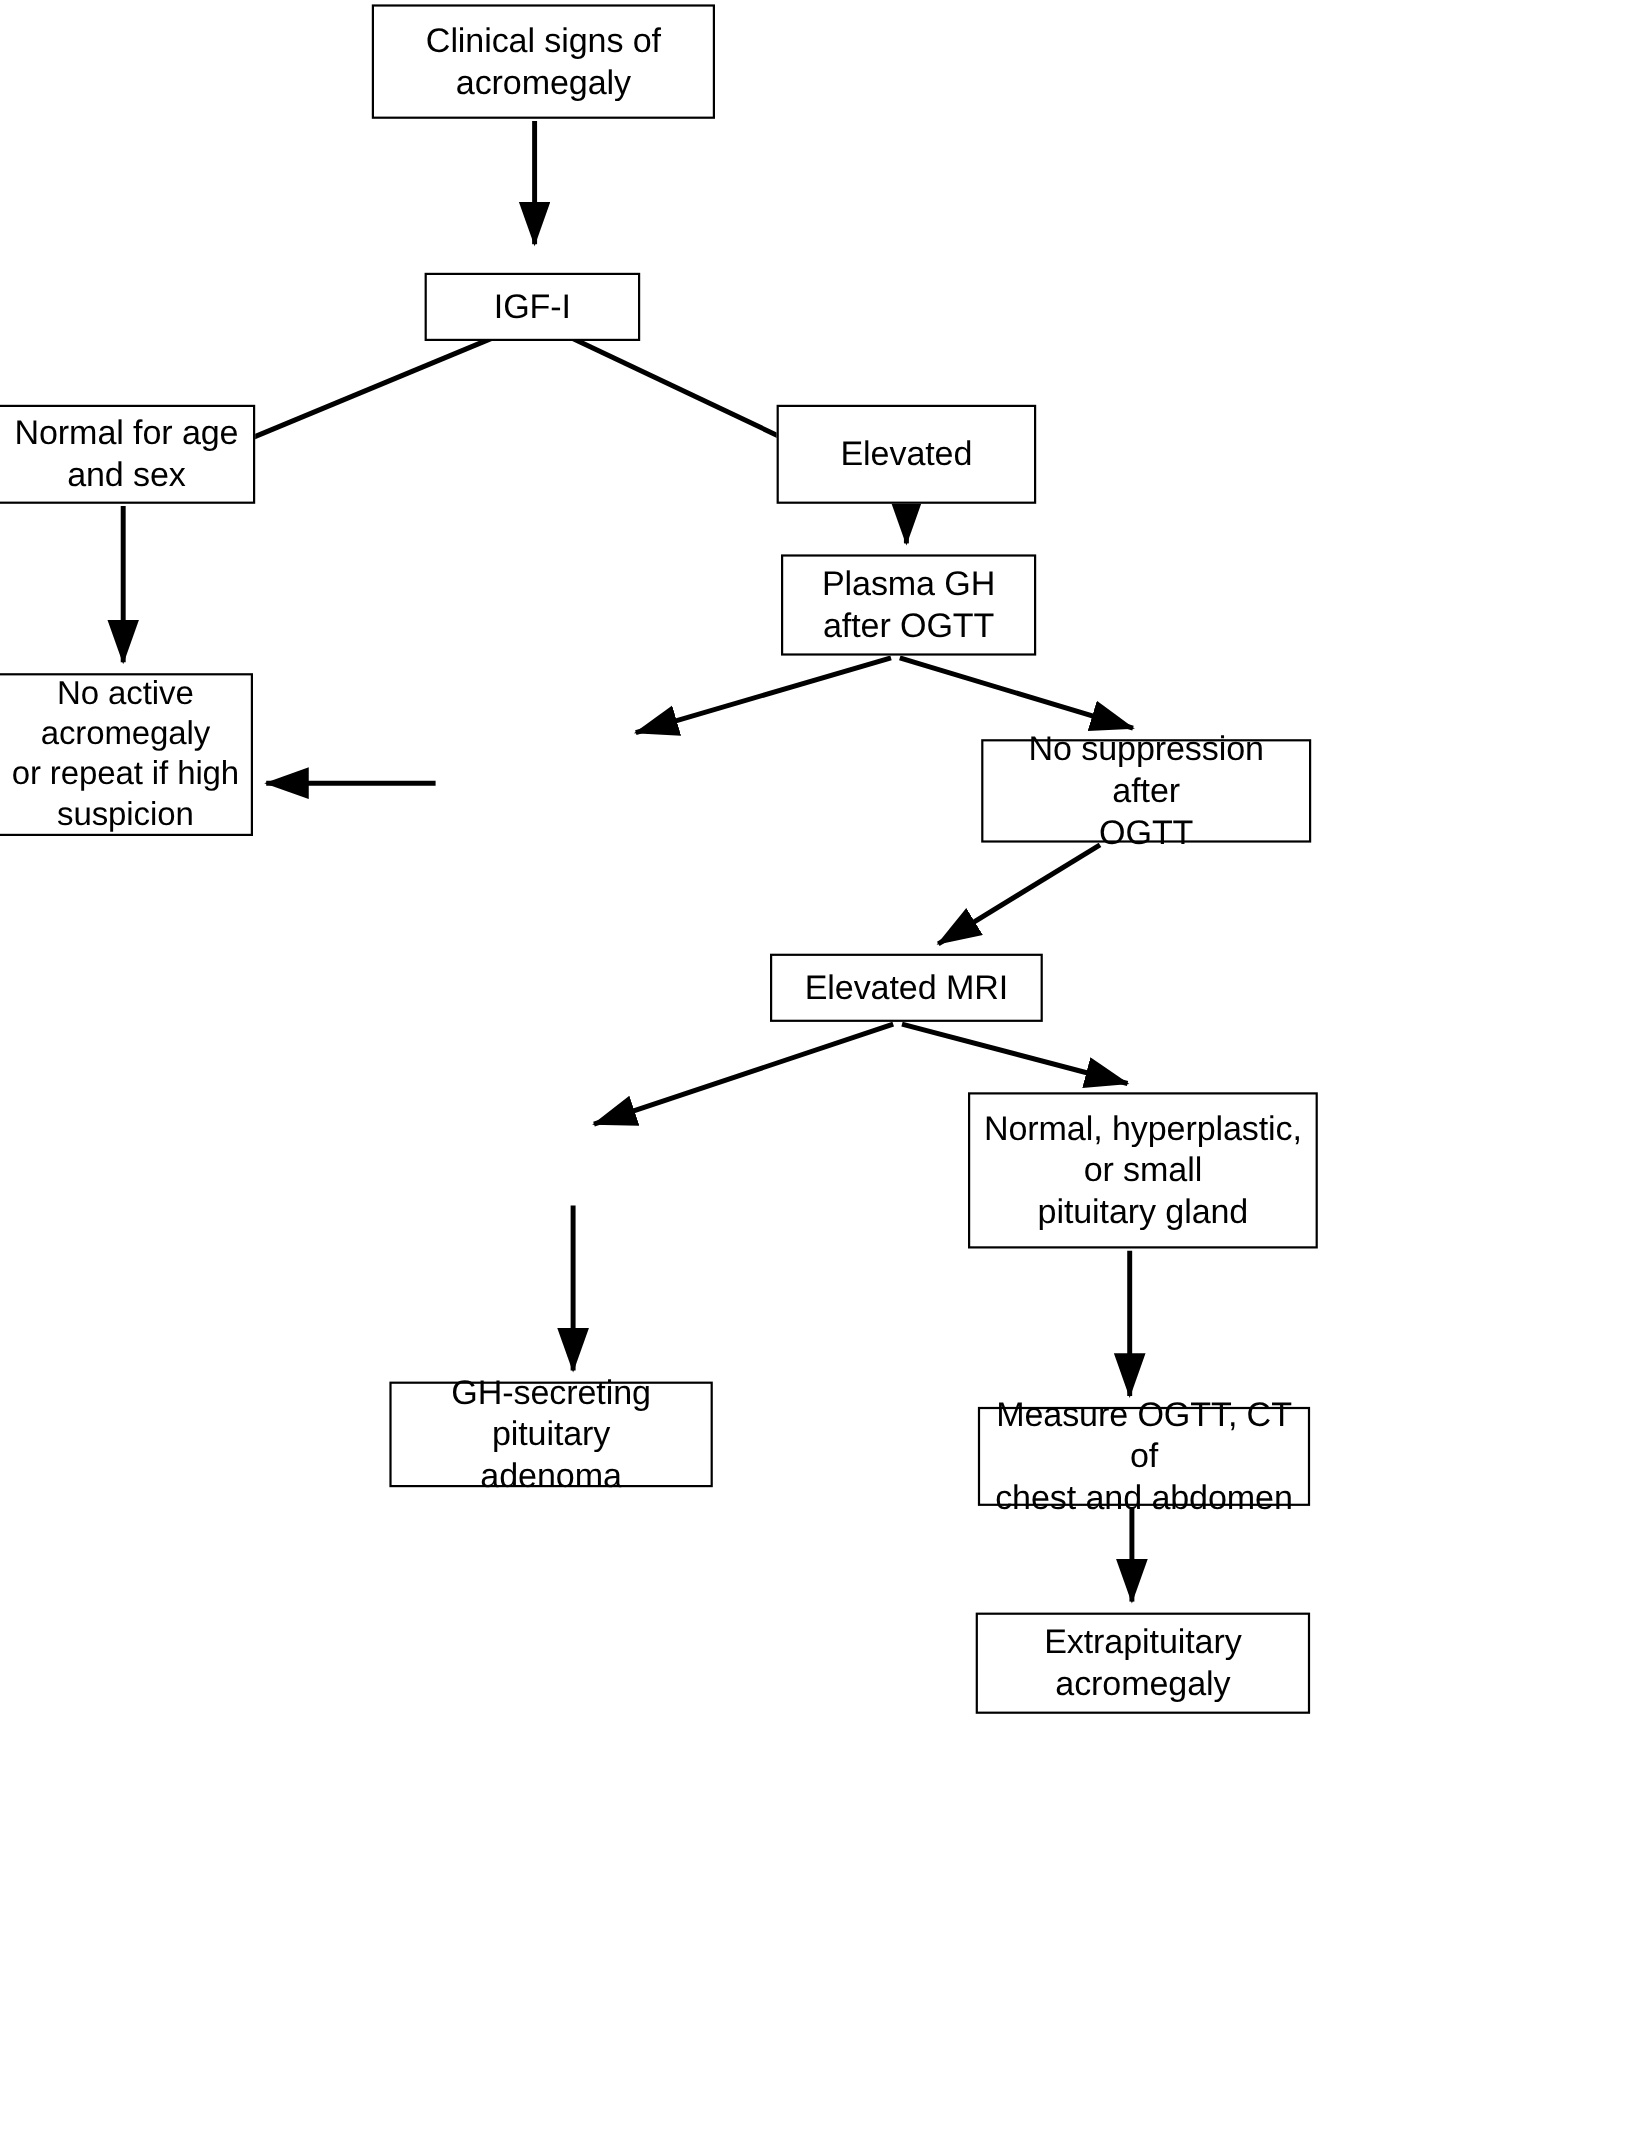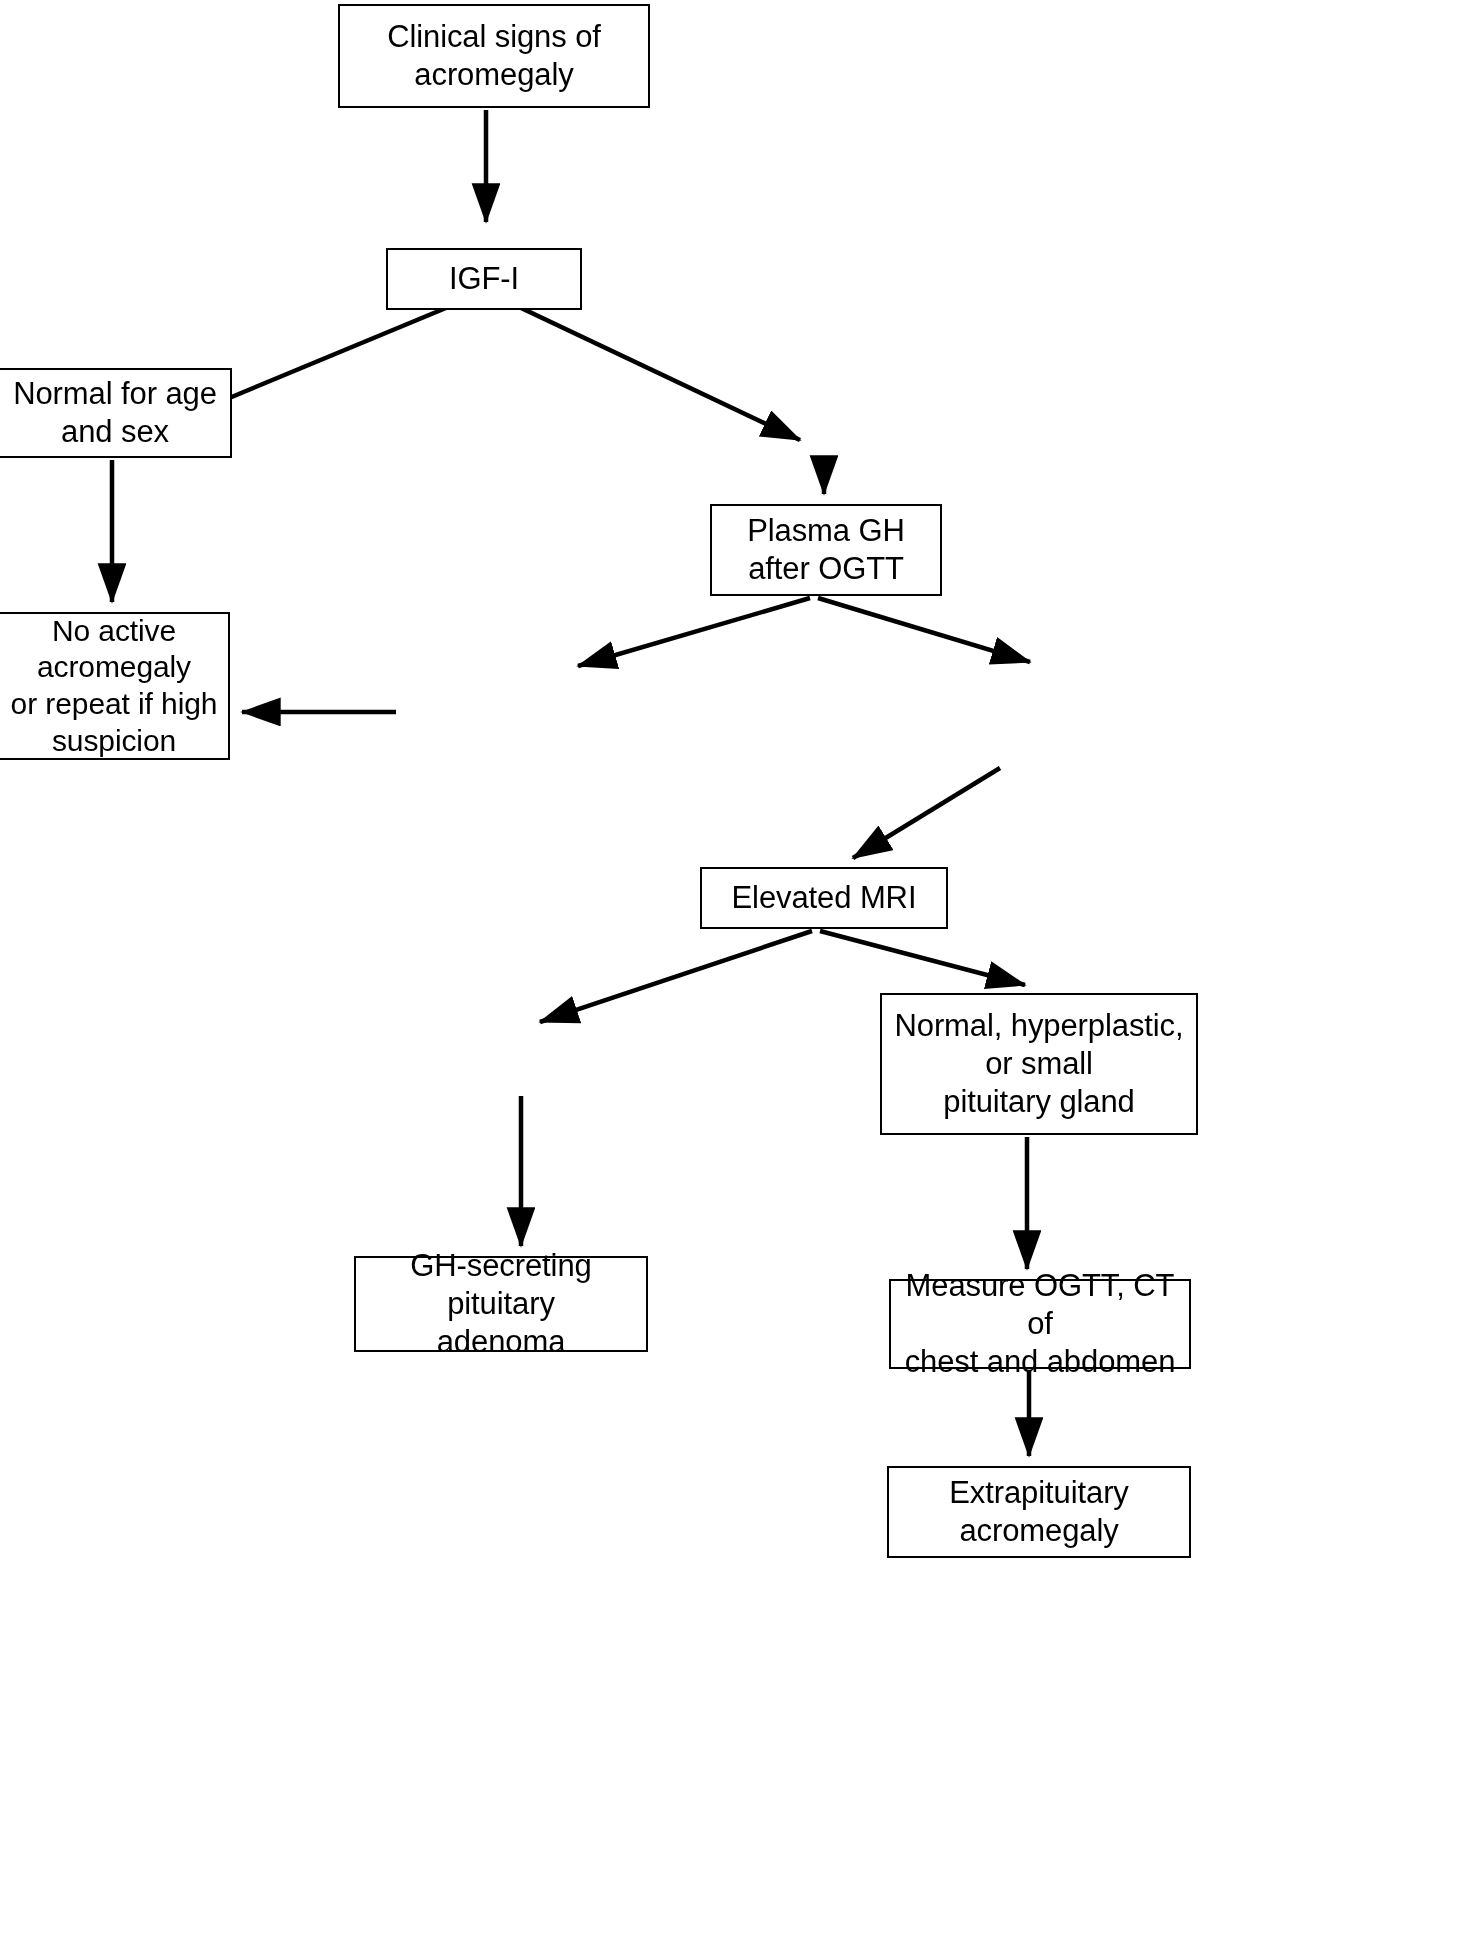--- a/index.html
+++ b/index.html
@@ -81,26 +81,29 @@
     <line x1="1027" y1="1137" x2="1027" y2="1269" stroke="#000000" stroke-width="4.5" marker-end="url(#arrow)"></line>
 
     <line x1="1029" y1="1371" x2="1029" y2="1456" stroke="#000000" stroke-width="4.5" marker-end="url(#arrow)"></line>
   </svg>
 
   <div class="node" style="left:338px; top:4px;    width:312px; height:104px;">Clinical signs of
 acromegaly</div>
   <div class="node" style="left:386px; top:248px;  width:196px; height:62px;">IGF-I</div>
   <div class="node" style="left:-2px;  top:368px;  width:234px; height:90px;">Normal for age
 and sex</div>
+  <div class="node" style="left:706px; top:368px;  width:236px; height:90px;">Elevated</div>
   <div class="node" style="left:-2px;  top:612px;  width:232px; height:148px; font-size:30px;">No active
 acromegaly
 or repeat if high
 suspicion</div>
   <div class="node" style="left:710px; top:504px;  width:232px; height:92px;">Plasma GH
 after OGTT</div>
+  <div class="node" style="left:892px; top:672px;  width:300px; height:94px;">No suppression after
+OGTT</div>
   <div class="node" style="left:700px; top:867px;  width:248px; height:62px;">Elevated MRI</div>
   <div class="node" style="left:880px; top:993px;  width:318px; height:142px;">Normal, hyperplastic,
 or small
 pituitary gland</div>
   <div class="node" style="left:354px; top:1256px; width:294px; height:96px;">GH-secreting pituitary
 adenoma</div>
   <div class="node" style="left:889px; top:1279px; width:302px; height:90px;">Measure OGTT, CT of
 chest and abdomen</div>
   <div class="node" style="left:887px; top:1466px; width:304px; height:92px;">Extrapituitary
 acromegaly</div>

